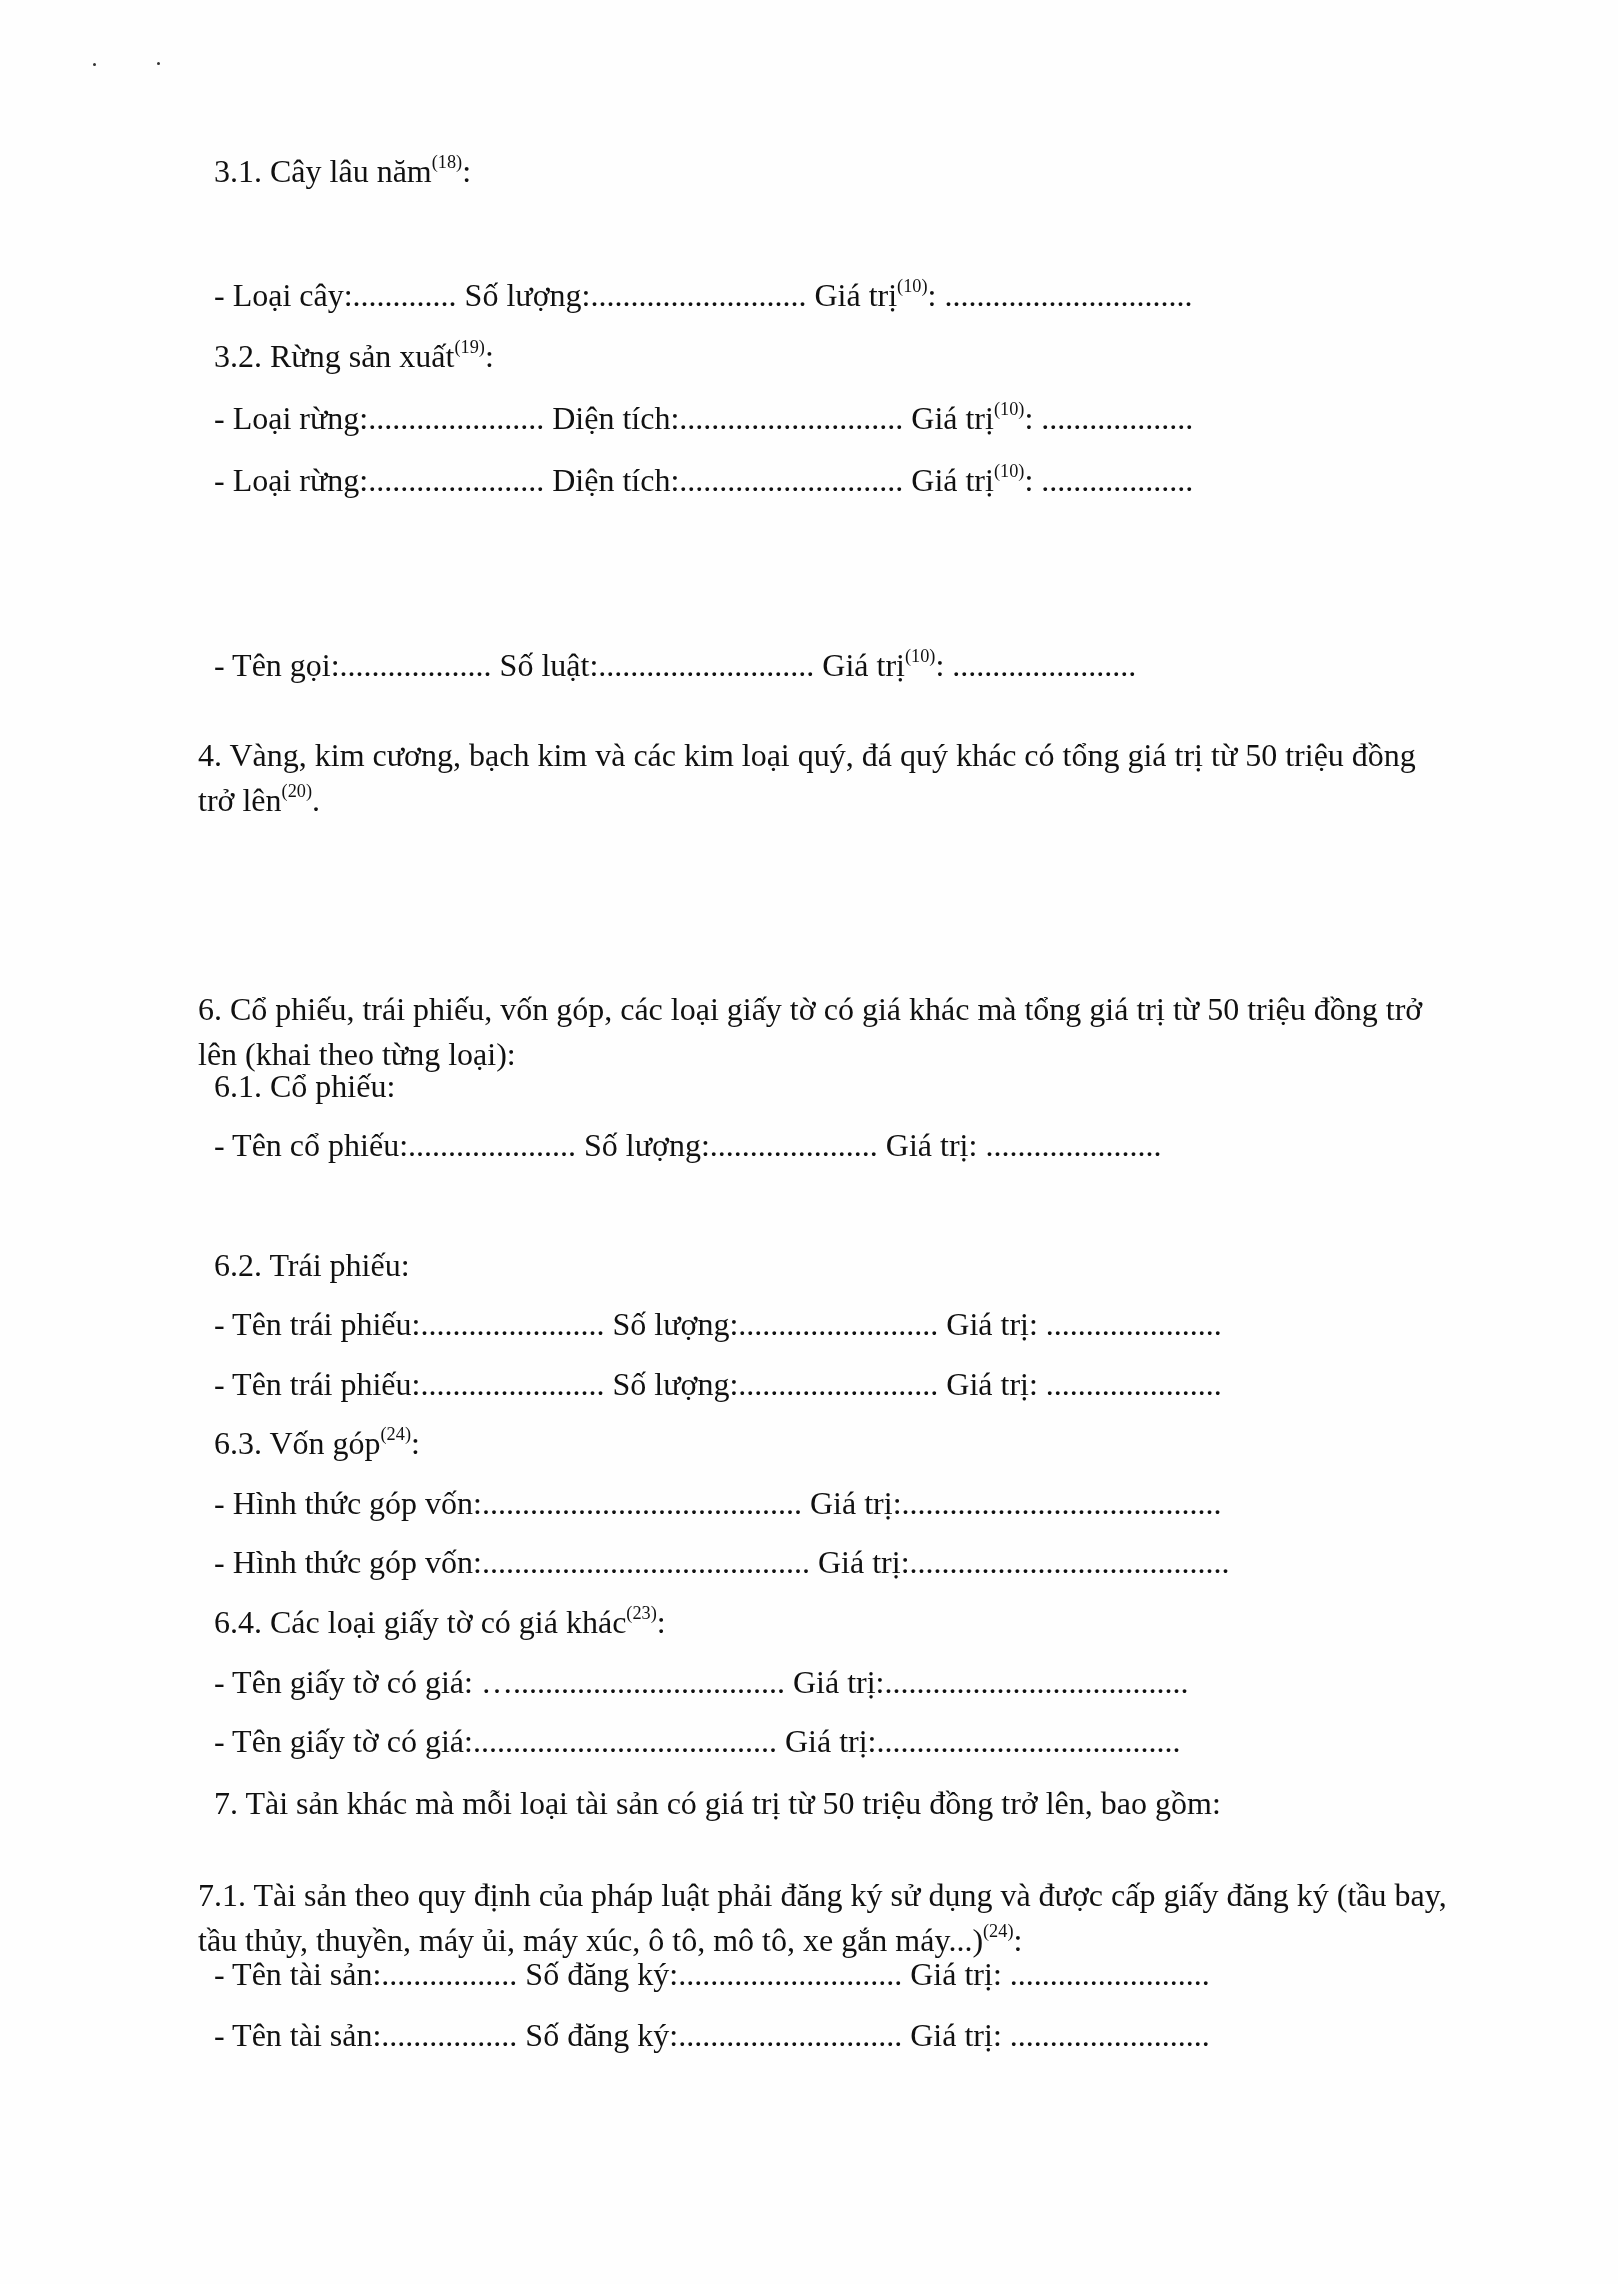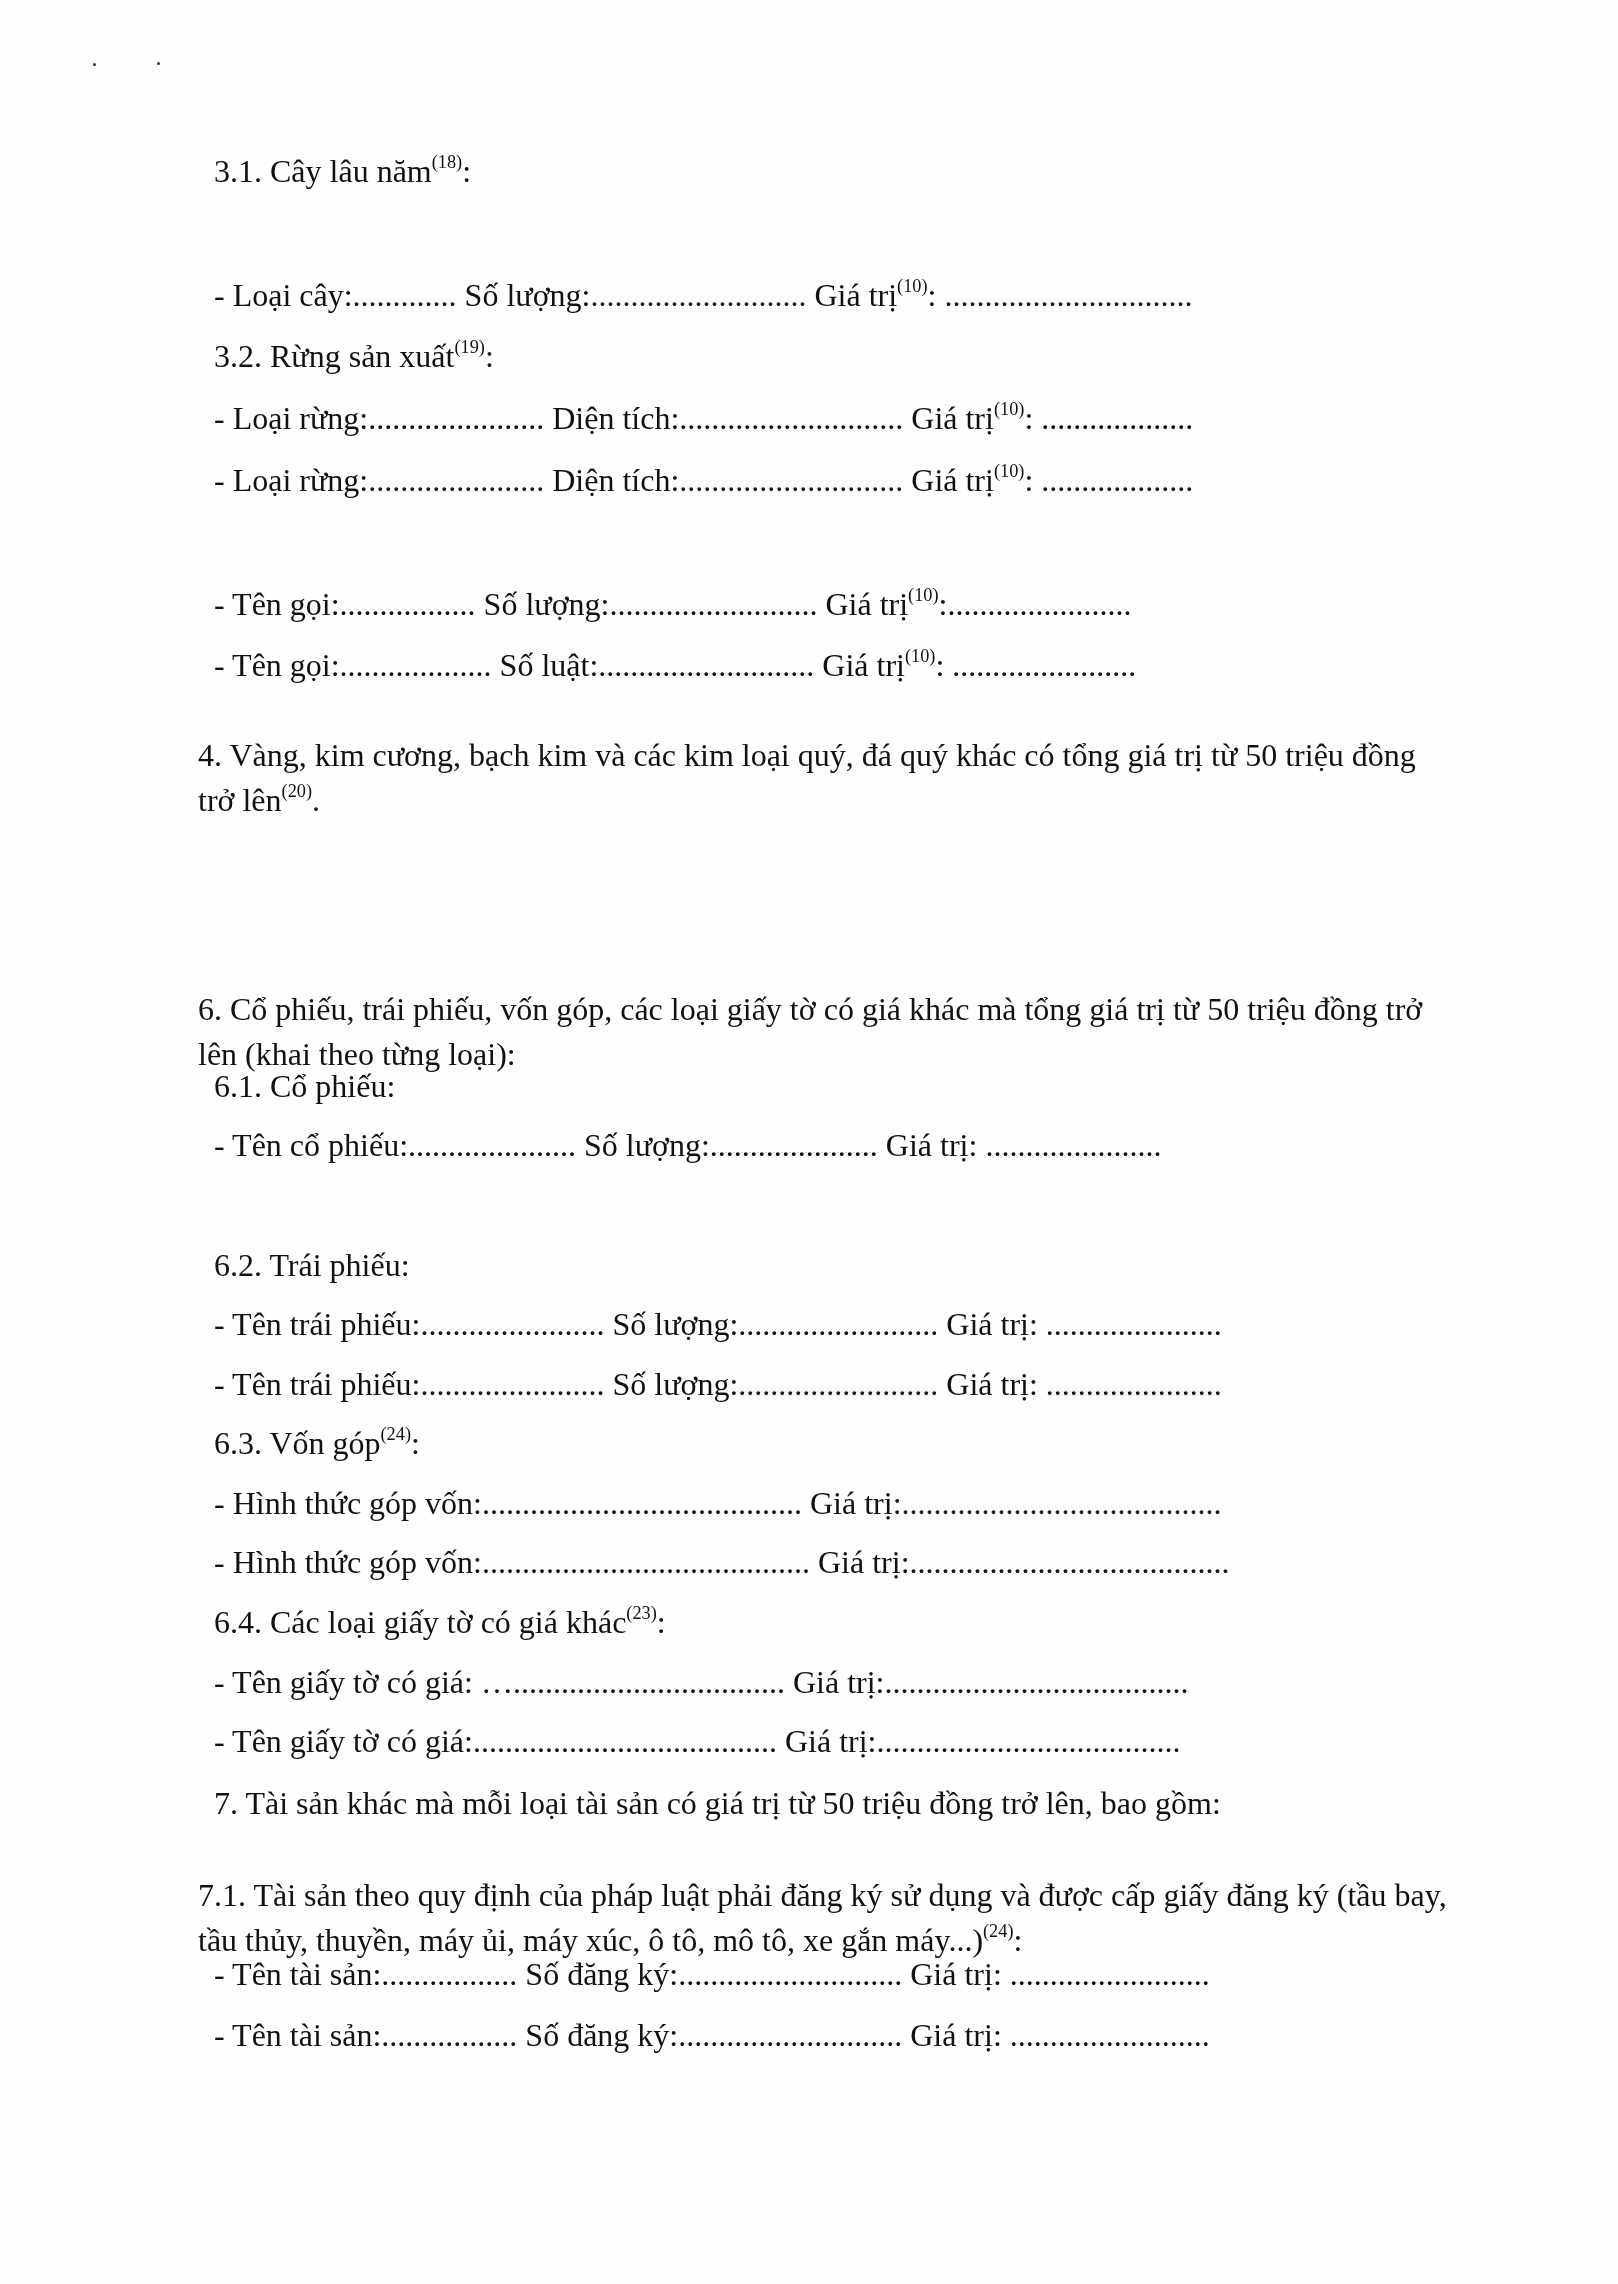--- a/index.html
+++ b/index.html
@@ -18,21 +18,20 @@
   <div class="speck" style="left:93px;top:63px"></div>
   <div class="speck" style="left:157px;top:62px"></div>
 
   <div class="line" style="top:152px"><span>3.1. Cây lâu năm</span><sup>(18)</sup><span>:</span></div>
   <div class="line" style="top:276px"><span>- Loại cây:............. Số lượng:........................... Giá trị</span><sup>(10)</sup><span>: ...............................</span></div>
 
   <div class="line" style="top:337px"><span>3.2. Rừng sản xuất</span><sup>(19)</sup><span>:</span></div>
   <div class="line" style="top:399px"><span>- Loại rừng:...................... Diện tích:............................ Giá trị</span><sup>(10)</sup><span>: ...................</span></div>
   <div class="line" style="top:461px"><span>- Loại rừng:...................... Diện tích:............................ Giá trị</span><sup>(10)</sup><span>: ...................</span></div>
 
-  <div class="line" style="top:585px"><span>- Tên gọi:................. Số lượng:.......................... Giá trị</span><sup>(10)</sup><span>:.......................</span></div>
   <div class="line" style="top:646px"><span>- Tên gọi:................... Số luật:........................... Giá trị</span><sup>(10)</sup><span>: .......................</span></div>
 
   <div class="para" style="top:705px"><span>4. Vàng, kim cương, bạch kim và các kim loại quý, đá quý khác có tổng giá trị từ 50 triệu đồng trở lên</span><sup>(20)</sup><span>.</span></div>
 
 
   <div class="para" style="top:959px"><span>6. Cổ phiếu, trái phiếu, vốn góp, các loại giấy tờ có giá khác mà tổng giá trị từ 50 triệu đồng trở lên (khai theo từng loại):</span></div>
 
   <div class="line" style="top:1067px"><span>6.1. Cổ phiếu:</span></div>
   <div class="line" style="top:1126px"><span>- Tên cổ phiếu:..................... Số lượng:..................... Giá trị: ......................</span></div>
 

